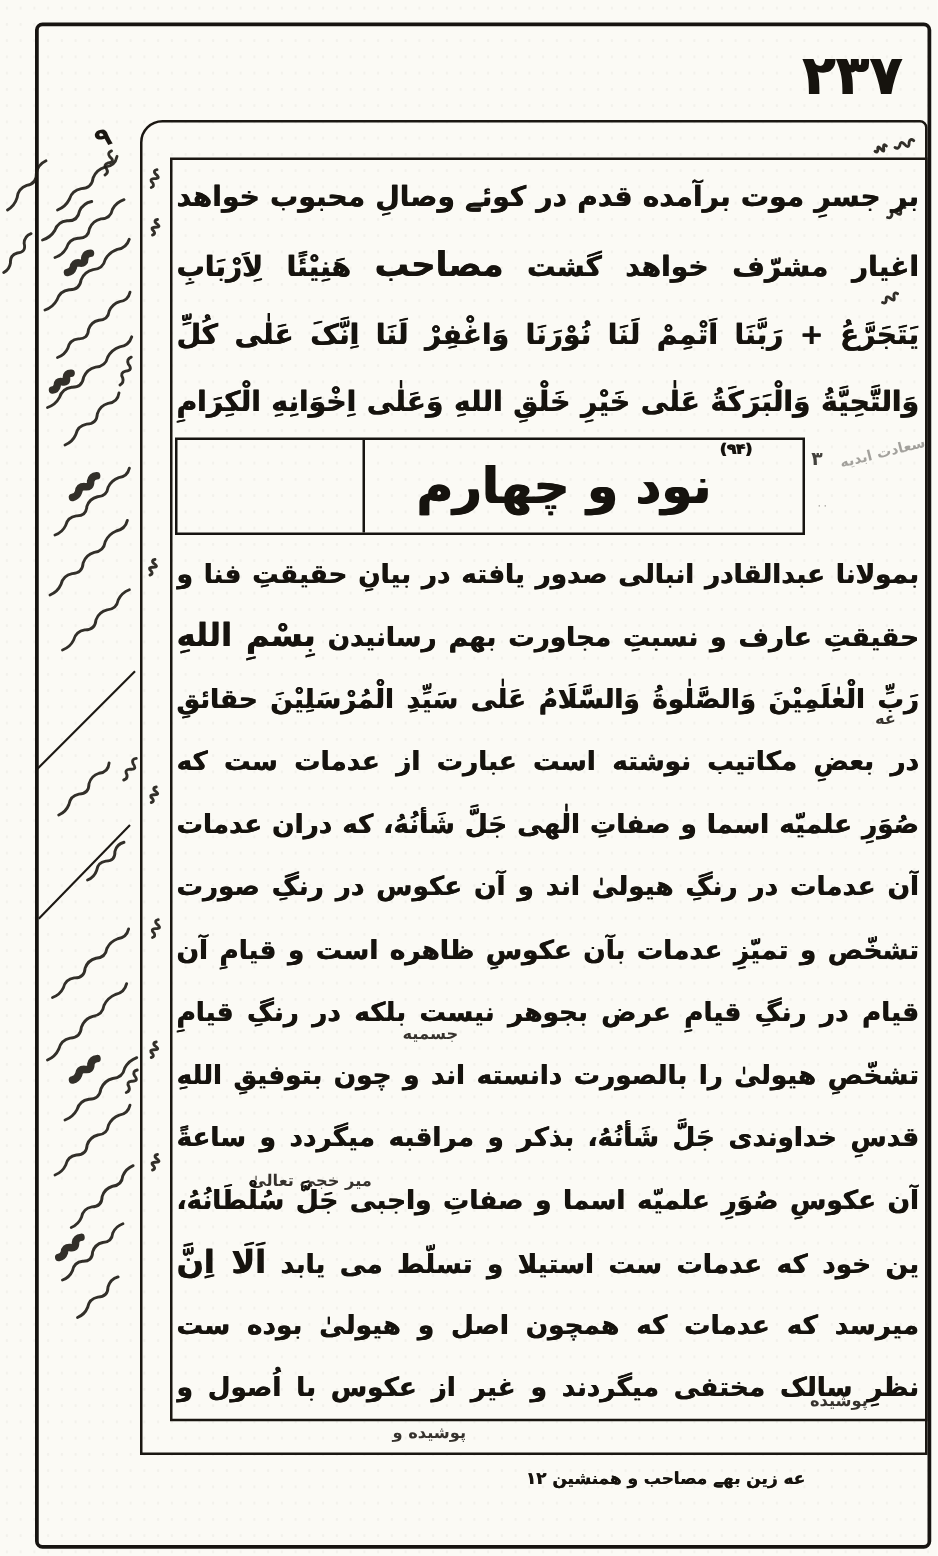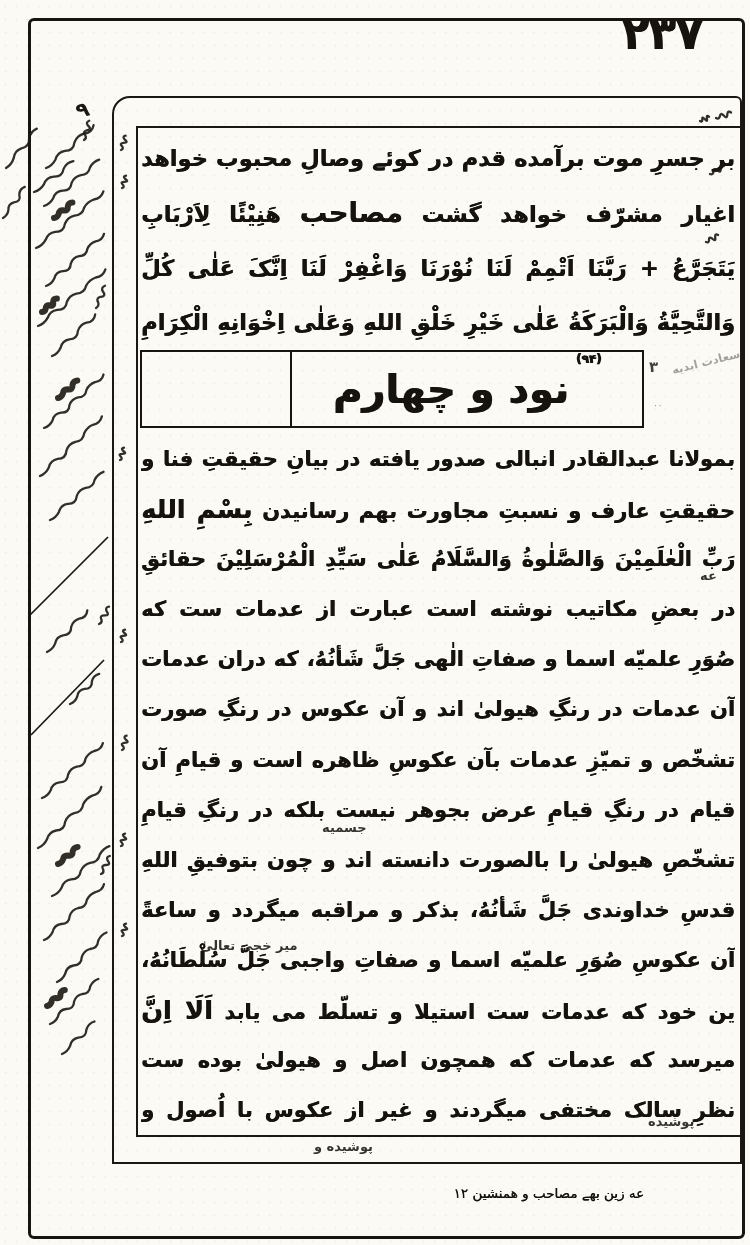--- a/index.html
+++ b/index.html
@@ -22,22 +22,22 @@
   .frame-outer {
     position:absolute; left:112px; top:96px; width:630px; height:1068px;
     border:2.2px solid #1b1712; border-radius:18px 6px 0 0;
   }
   .frame-inner {
     position:absolute; left:136px; top:126px; width:606px; height:1011px;
     border:2px solid #1b1712;
   }
 
   .page-number {
-    position:absolute; left:622px; top:8px; width:100px;
-    font-size:44px; font-weight:bold; direction:rtl; text-align:left;
+    position:absolute; left:622px; top:35px; width:100px;
+    font-size:44px; font-weight:bold; direction:rtl; text-align:right;
     text-shadow:.7px 0 currentColor; letter-spacing:2px;
   }
 
   .margin-numeral {
     position:absolute; left:76px; top:98px;
     font-size:21px; font-weight:bold; transform:rotate(-18deg);
     color:#1b1712;
   }
 
   .opening {
@@ -74,23 +74,22 @@
   .side-note-number { position:absolute; left:4px; top:8px; font-size:15px; font-weight:bold; opacity:.8; }
   .side-note-faint {
     position:absolute; left:16px; top:6px; width:80px;
     font-size:11.5px; direction:rtl; opacity:.38; transform:rotate(-14deg);
     font-weight:bold;
   }
   .side-note-dots { position:absolute; left:8px; top:50px; font-size:9px; opacity:.45; }
 
   .footnote {
     position:absolute; right:106px; top:1174px;
-    font-size:13.5px; font-weight:normal; direction:rtl;
+    font-size:13.5px; font-weight:bold; direction:rtl;
     text-shadow:.4px 0 currentColor;
-    margin-top:11px;
   }
 
   #glosses span {
     position:absolute; font-size:13px; font-weight:bold; direction:rtl;
     opacity:.88; white-space:nowrap; color:#1b1712;
   }
 
   #marginalia { position:absolute; left:0; top:0; width:750px; height:1245px; pointer-events:none; }
 </style>
 </head>

